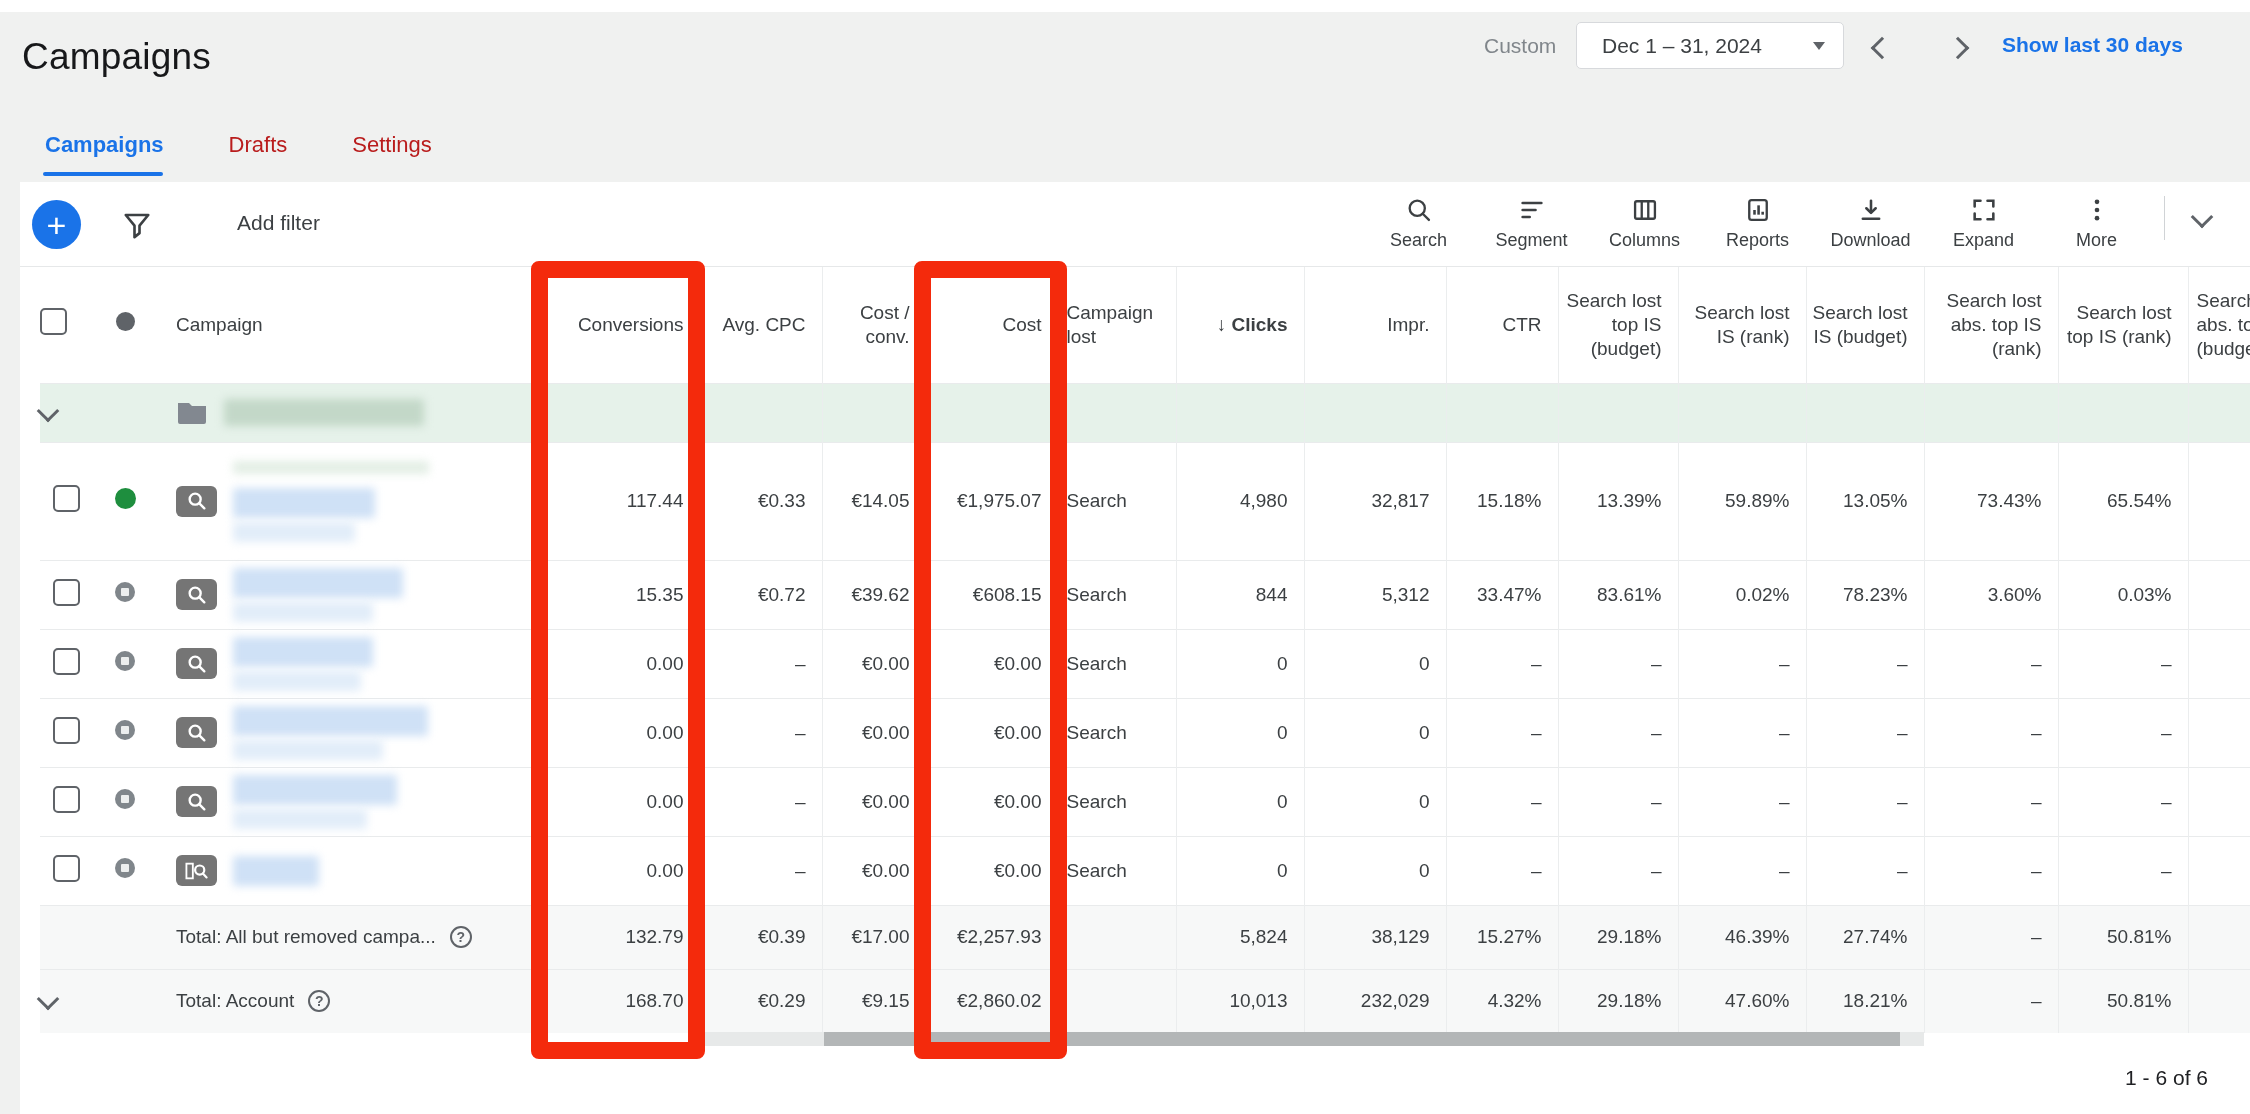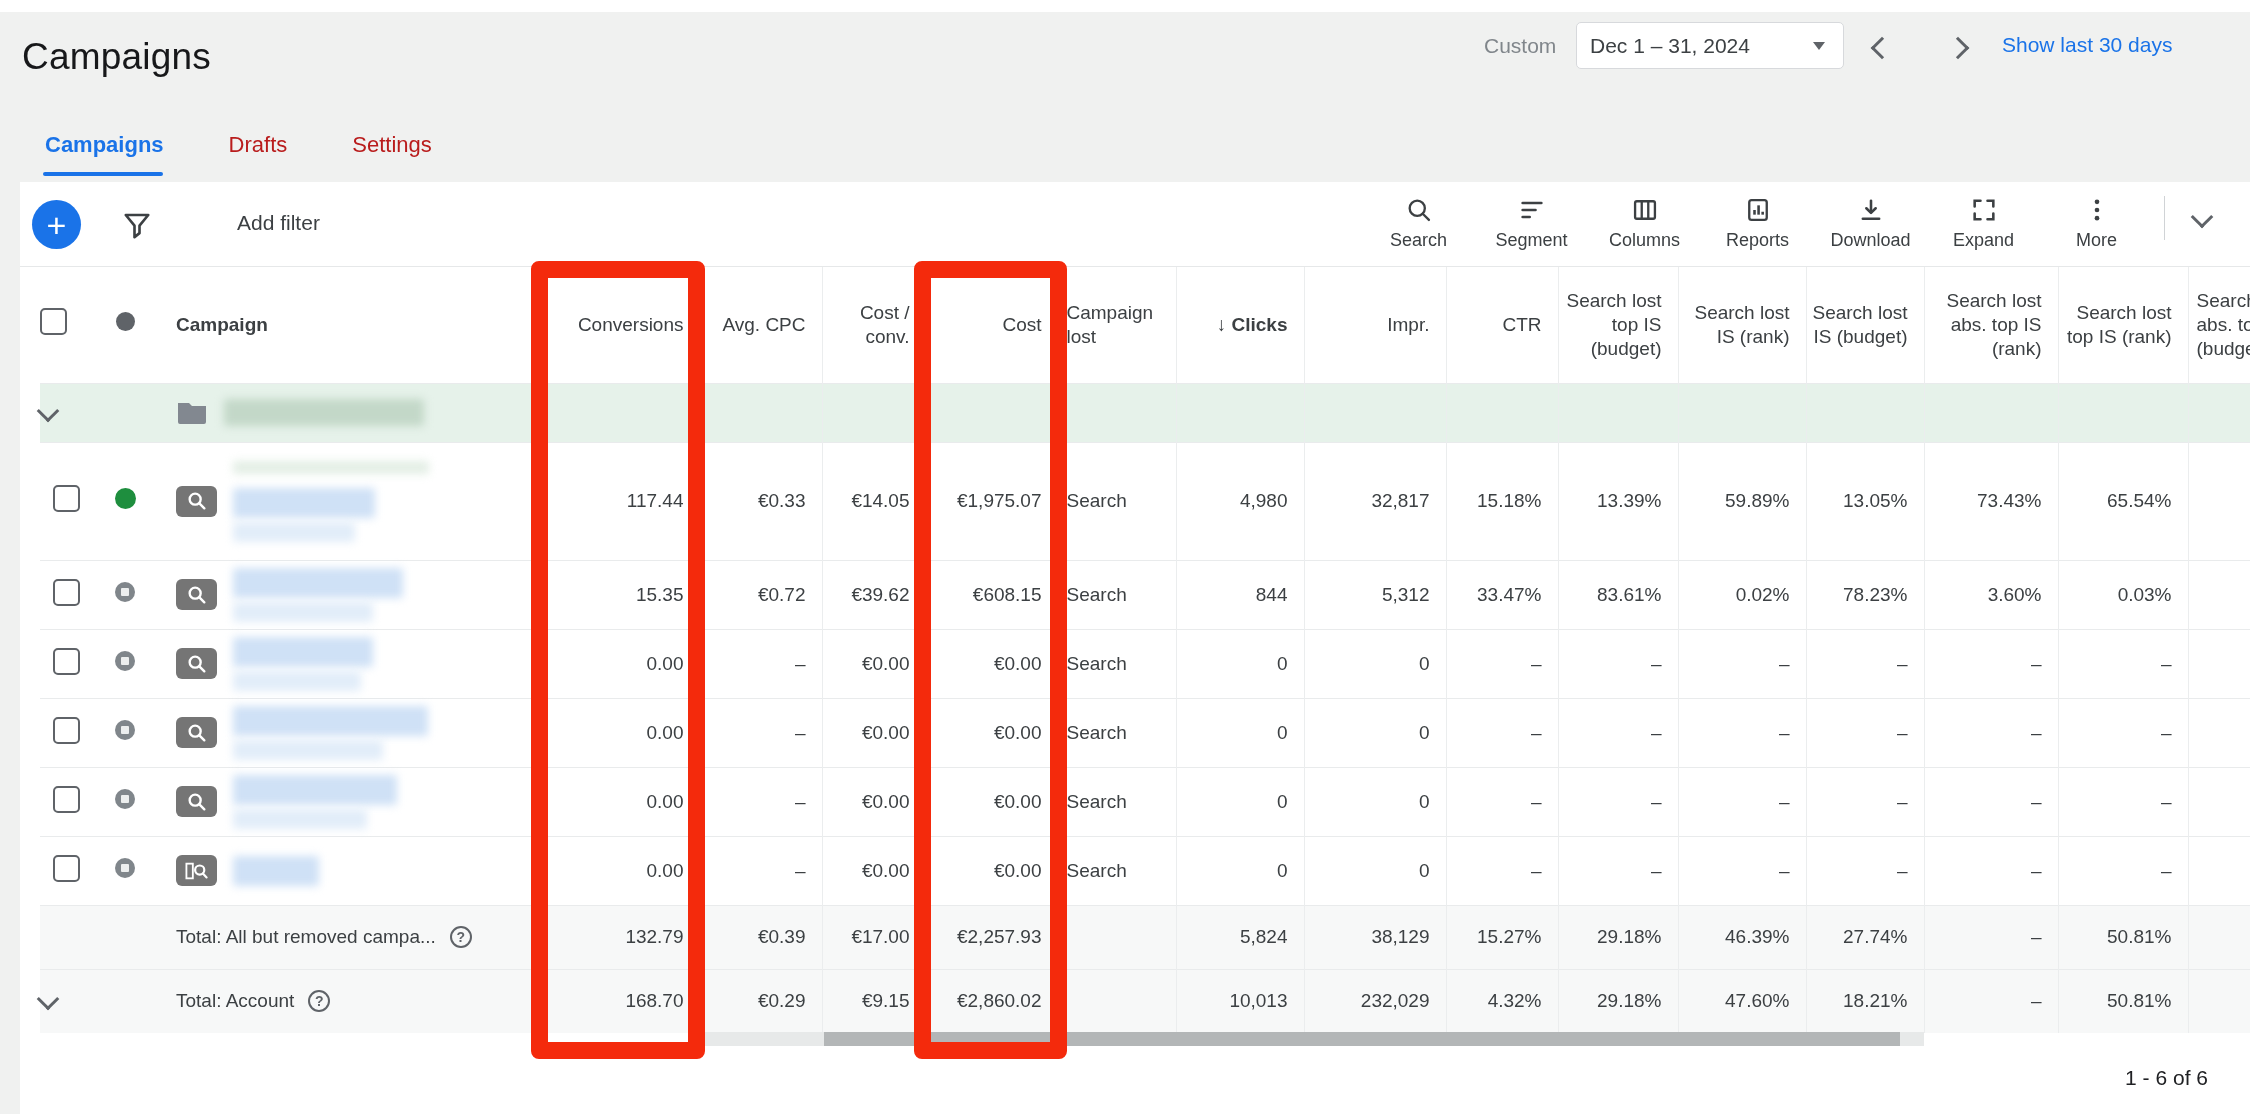--- a/index.html
+++ b/index.html
@@ -7,29 +7,29 @@
     width:2250px;height:1114px;position:relative;overflow:hidden;
     background:#f0f1f0;font-family:"Liberation Sans",sans-serif;color:#3c4043;
     -webkit-font-smoothing:antialiased;
   }
   .top-white{position:absolute;left:0;top:0;width:2250px;height:12px;background:#fff;}
   
   .page-title{position:absolute;left:22px;top:36px;font-size:37px;color:#17181a;letter-spacing:.2px;}
   .custom-label{position:absolute;left:1484px;top:34px;font-size:21px;color:#80868b;}
   .date-box{position:absolute;left:1576px;top:22px;width:268px;height:47px;background:#fff;
     border:1px solid #d7d9dc;border-radius:5px;display:flex;align-items:center;justify-content:space-between;
-    padding:0 18px 0 13px;box-sizing:border-box;cursor:pointer;gap:8px;}
+    padding:0 18px 0 25px;box-sizing:border-box;cursor:pointer;gap:8px;}
   .date-box .dtext{font-size:21px;color:#3c4043;}
   .tri-down{width:0;height:0;border-left:6px solid transparent;border-right:6px solid transparent;border-top:8px solid #5f6368;}
   .navchev{position:absolute;top:34px;width:40px;height:28px;display:flex;align-items:center;justify-content:center;cursor:pointer;}
   .chev{display:inline-block;width:13px;height:13px;border-right:3px solid #5f6368;border-bottom:3px solid #5f6368;}
   .chev.left{transform:rotate(135deg);}
   .chev.right{transform:rotate(-45deg);}
   .chev.down{transform:rotate(45deg);margin-top:-5px;}
-  .show-link{position:absolute;left:2002px;top:33px;font-size:21px;font-weight:400;color:#1a73e8;cursor:pointer;}
+  .show-link{position:absolute;left:2002px;top:33px;font-size:21px;font-weight:700;color:#1a73e8;cursor:pointer;}
   
   .tabs{position:absolute;left:45px;top:132px;display:flex;gap:65px;font-size:22px;}
   .tab{color:#b91c1c;cursor:pointer;}
   .tab.active{color:#1a73e8;font-weight:700;}
   .tab-underline{position:absolute;left:43px;top:172px;width:120px;height:4px;background:#1a73e8;border-radius:2px;}
   
   .card{position:absolute;left:20px;top:182px;width:2230px;height:932px;background:#fff;overflow:hidden;}
   .toolbar{position:relative;height:84px;border-bottom:1px solid #e6e8e9;}
   .add-btn{position:absolute;left:12px;top:18px;width:49px;height:49px;border-radius:50%;background:#1a73e8;
     color:#fff;font-size:34px;font-weight:400;display:flex;align-items:center;justify-content:center;cursor:pointer;line-height:1;}
@@ -45,21 +45,21 @@
   col.c1{width:60px}col.c2{width:50px}col.c3{width:384px}col.c4{width:166px}col.c5{width:122px}
   col.c6{width:104px}col.c7{width:132px}col.c8{width:118px}col.c9{width:128px}col.c10{width:142px}
   col.c11{width:112px}col.c12{width:120px}col.c13{width:128px}col.c14{width:118px}col.c15{width:134px}
   col.c16{width:130px}col.c17{width:126px}
   .grid th,.grid td{padding:0;font-weight:400;font-size:19px;color:#3c4043;vertical-align:middle;}
   .grid .vb{border-right:1px solid #ebedee;}
   .grid thead tr{height:116px;}
   .grid th.num,.grid td.num{text-align:right;padding-right:16px;}
   .grid th{line-height:1.25;}
   .grid th.lft,.grid td.lft{text-align:left;padding-left:8px;}
-  .grid th.camp-h{text-align:left;padding-left:26px;font-weight:700;}
+  .grid th.camp-h{text-align:left;padding-left:26px;font-weight:400;}
   .grid th.sorted{font-weight:700;}
   tbody tr{border-top:1px solid #e9ebec;}
   tr.group-row{height:59px;background:#e6f2ea;}
   tr.r1{height:118px;}
   tr.rn{height:69px;}
   tr.total-row{height:64px;background:#f7f8f8;}
   td.cb-cell{padding-left:13px;}
   .checkbox{display:inline-block;width:27px;height:27px;border:2.5px solid #5f6368;border-radius:5px;background:#fff;box-sizing:border-box;cursor:pointer;}
   td.st-cell{text-align:center;}
   .dot{display:inline-block;border-radius:50%;}

